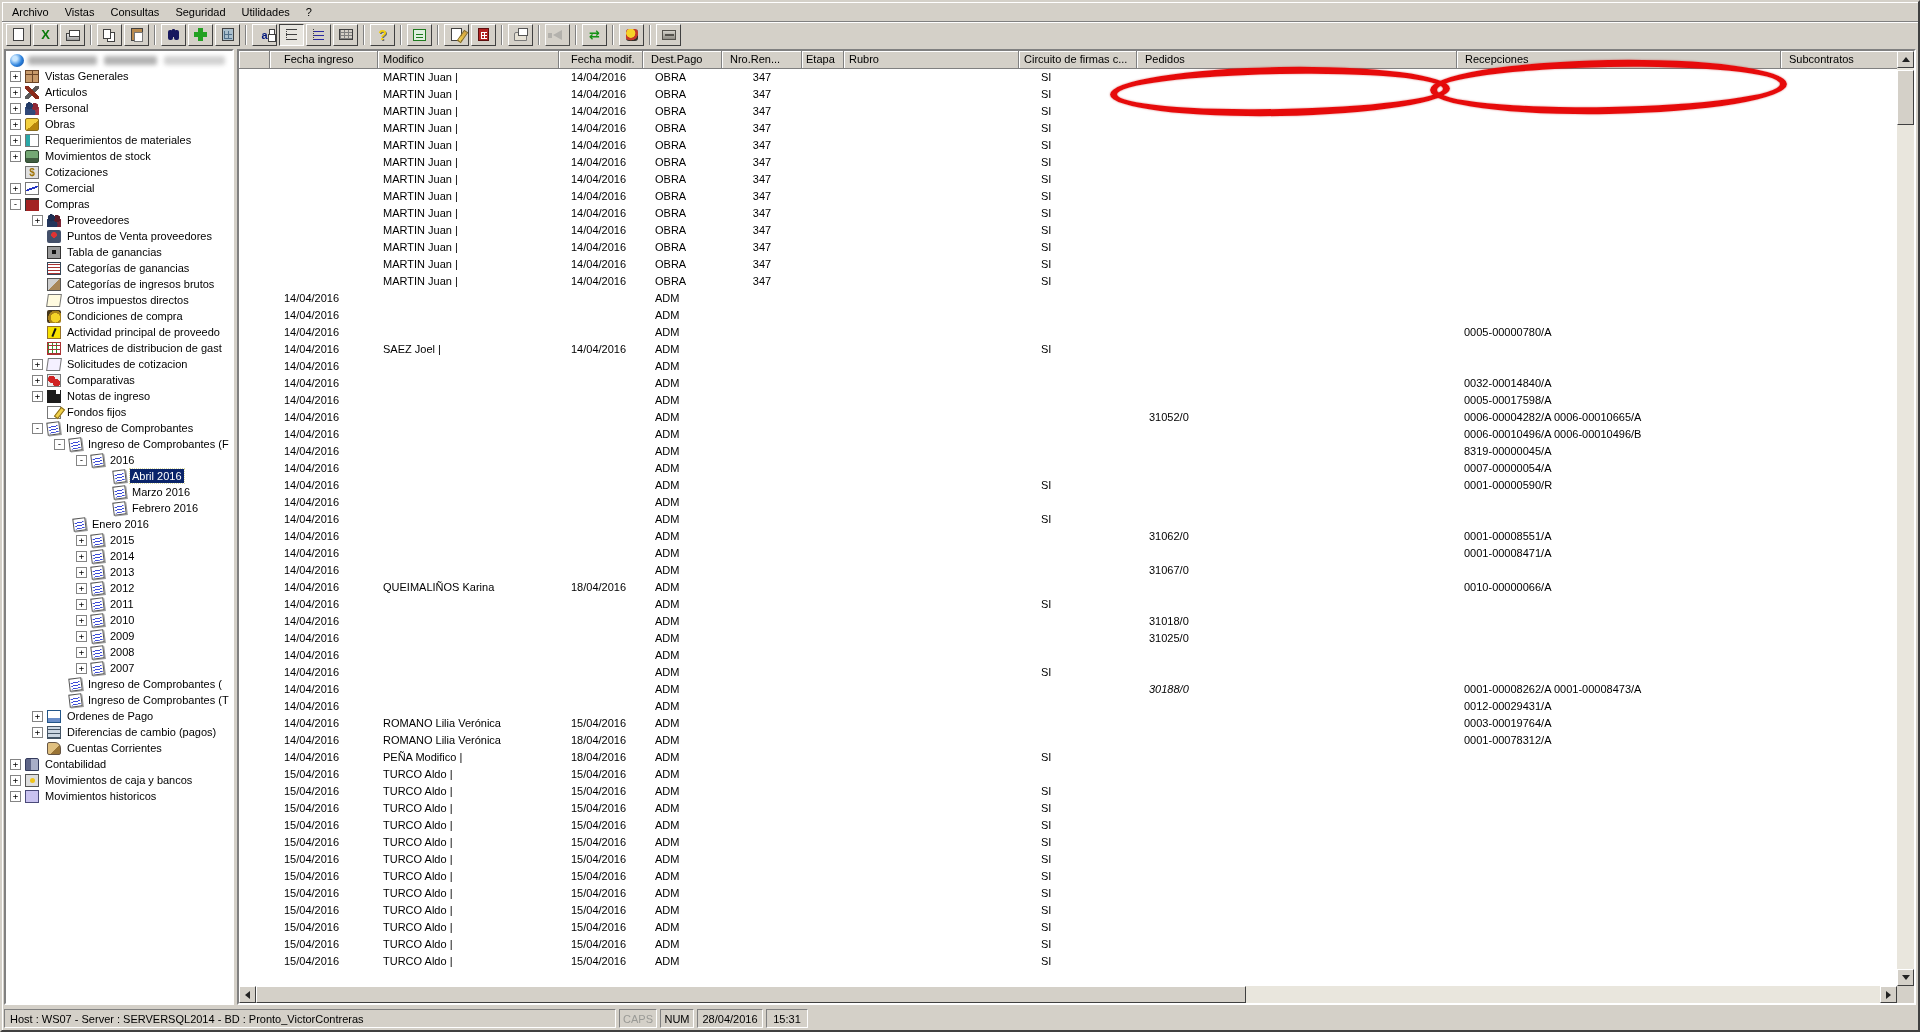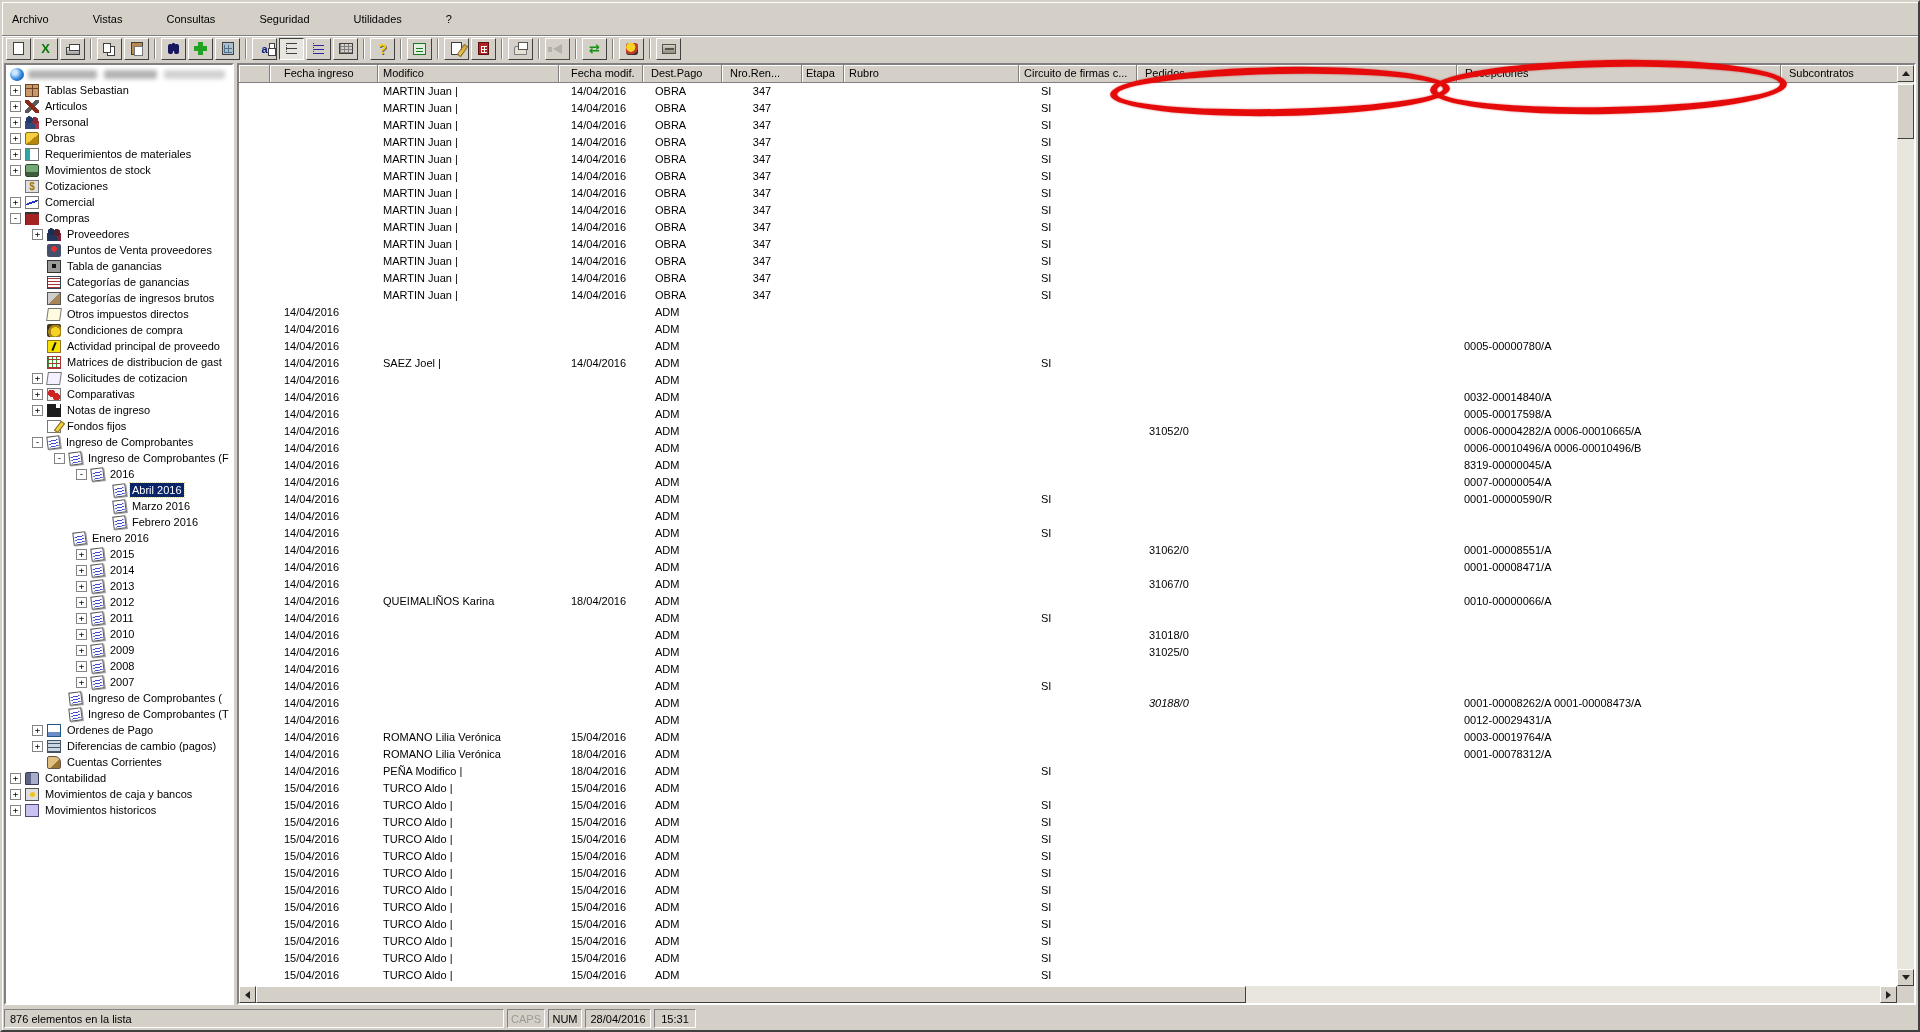--- a/index.html
+++ b/index.html
@@ -11,21 +11,21 @@
   
   .titlebar { height:22px; margin:2px 2px 0 2px; background:linear-gradient(90deg,#0A246A,#A6CAF0); display:flex; align-items:center; padding:0 4px; color:#fff; font-weight:bold; }
   .app-diamond { width:13px; height:13px; flex:0 0 auto; background:linear-gradient(135deg,#efeaf8 0 28%,#9a8fd0 55%,#453c8e); clip-path:polygon(50% 0,100% 50%,50% 100%,0 50%); }
   .title-text { margin-left:5px; flex:1; white-space:nowrap; overflow:hidden; }
   .tbtns { display:flex; gap:2px; }
   .tbtn { width:16px; height:14px; background:#D4D0C8; border:1px solid; border-color:#fff #404040 #404040 #fff; color:#000; display:flex; align-items:center; justify-content:center; font-size:10px; line-height:10px; }
   .glyph-min { width:6px; height:2px; background:#000; margin-top:7px; }
   .glyph-max { width:8px; height:7px; border:1px solid #000; border-top-width:2px; }
 
   
-  .menubar { height:33px; display:flex; align-items:center; padding-left:2px;gap:28px; }
+  .menubar { height:19px; display:flex; align-items:center; padding-left:2px; }
   .menu-item { padding:3px 8px; }
 
   
   .toolbar { height:26px; display:flex; align-items:center; border-top:1px solid #808080; box-shadow:inset 0 1px 0 #fff; padding-left:3px; }
   .tb-btn { width:25px; height:22px; margin:0 1px; background:#D4D0C8; border:1px solid; border-color:#fff #404040 #404040 #fff; display:flex; align-items:center; justify-content:center; position:relative; }
   .tb-btn.pressed { border-color:#404040 #fff #fff #404040; background:#e7e5df; }
   .tb-btn.disabled { opacity:.9; }
   .tb-btn.disabled .ic { filter:grayscale(1) opacity(.5); }
   .tb-sep { width:0; height:20px; border-left:1px solid #808080; border-right:1px solid #fff; margin:0 4px; }
   .ic { position:relative; }
@@ -249,21 +249,21 @@
     <div class="tree-panel" id="tree">
         <div class="tree-row" style="padding-left: 4px;">
           <span class="ticon globe-icon"></span>
           <span class="redact " style="width: 72px;"></span>
           <span class="redact " style="width: 56px;"></span>
           <span class="redact lite" style="width: 64px;"></span>
         </div>
         <div class="tree-row" style="padding-left: 4px;">
           <span class="tbox">+</span>
           <span class="ticon tables-icon"></span>
-          <span class="tlabel">Tablas Sebastian</span>
+          <span class="tlabel">Vistas Generales</span>
         </div>
         <div class="tree-row" style="padding-left: 4px;">
           <span class="tbox">+</span>
           <span class="ticon articles-icon"></span>
           <span class="tlabel">Articulos</span>
         </div>
         <div class="tree-row" style="padding-left: 4px;">
           <span class="tbox">+</span>
           <span class="ticon personnel-icon"></span>
           <span class="tlabel">Personal</span>
@@ -1268,22 +1268,22 @@
           <div class="sb-btn">
               <span class="arr-rt"></span>
             </div>
         </div>
         <div class="sb-corner"></div>
       </div>
     </div>
   </div>
 
   <div class="status-wrap">
-    <div class="sb-panel sb-count">
-      <span>876 elementos en la lista</span>
+    <div class="sb-panel sb-host">
+      <span>Host : WS07 - Server : SERVERSQL2014 - BD : Pronto_VictorContreras</span>
     </div>
     <div class="sb-panel sb-caps">CAPS</div>
     <div class="sb-panel sb-num">NUM</div>
     <div class="sb-panel sb-date">28/04/2016</div>
     <div class="sb-panel sb-time">15:31</div>
   </div>
 
 </div>
 
 <div class="marker-ellipse" style="left:1110px; top:67px; width:340px; height:49px; transform:rotate(-1deg);"></div>

